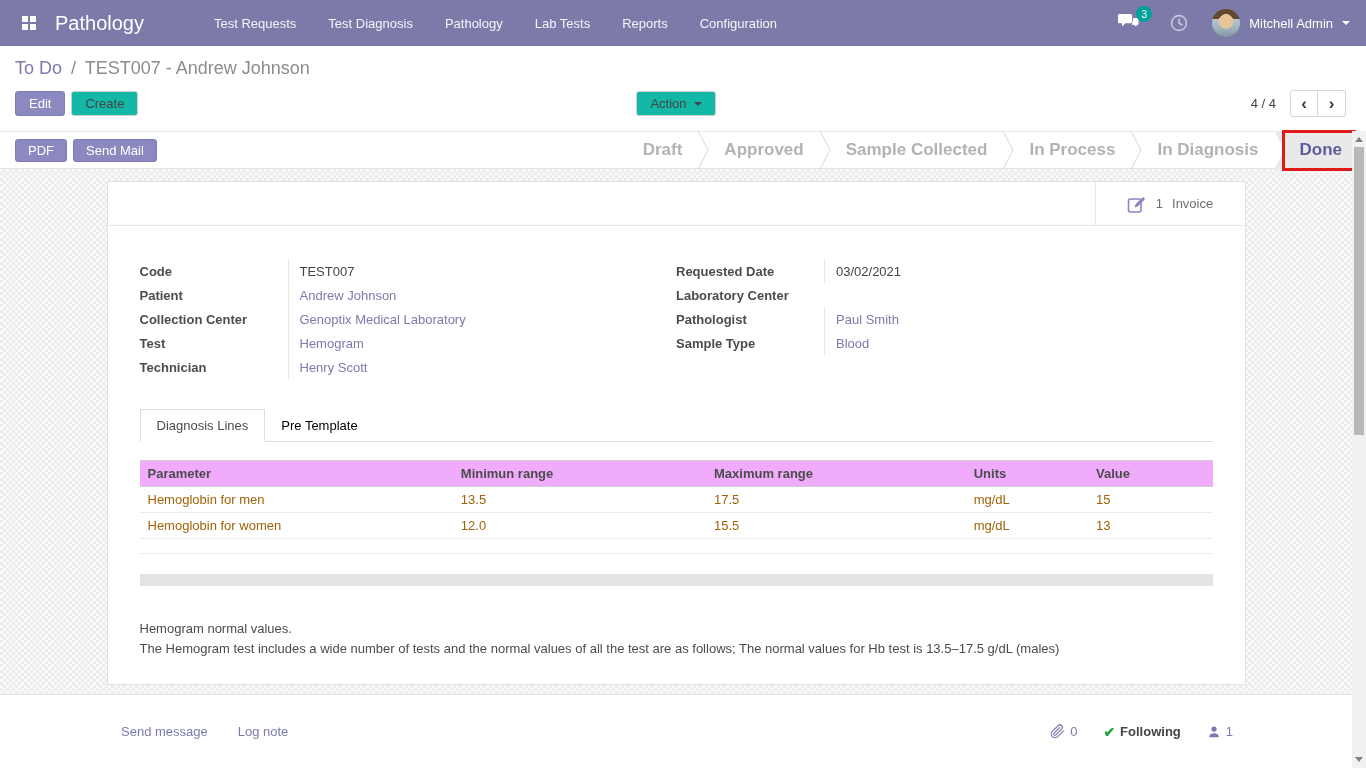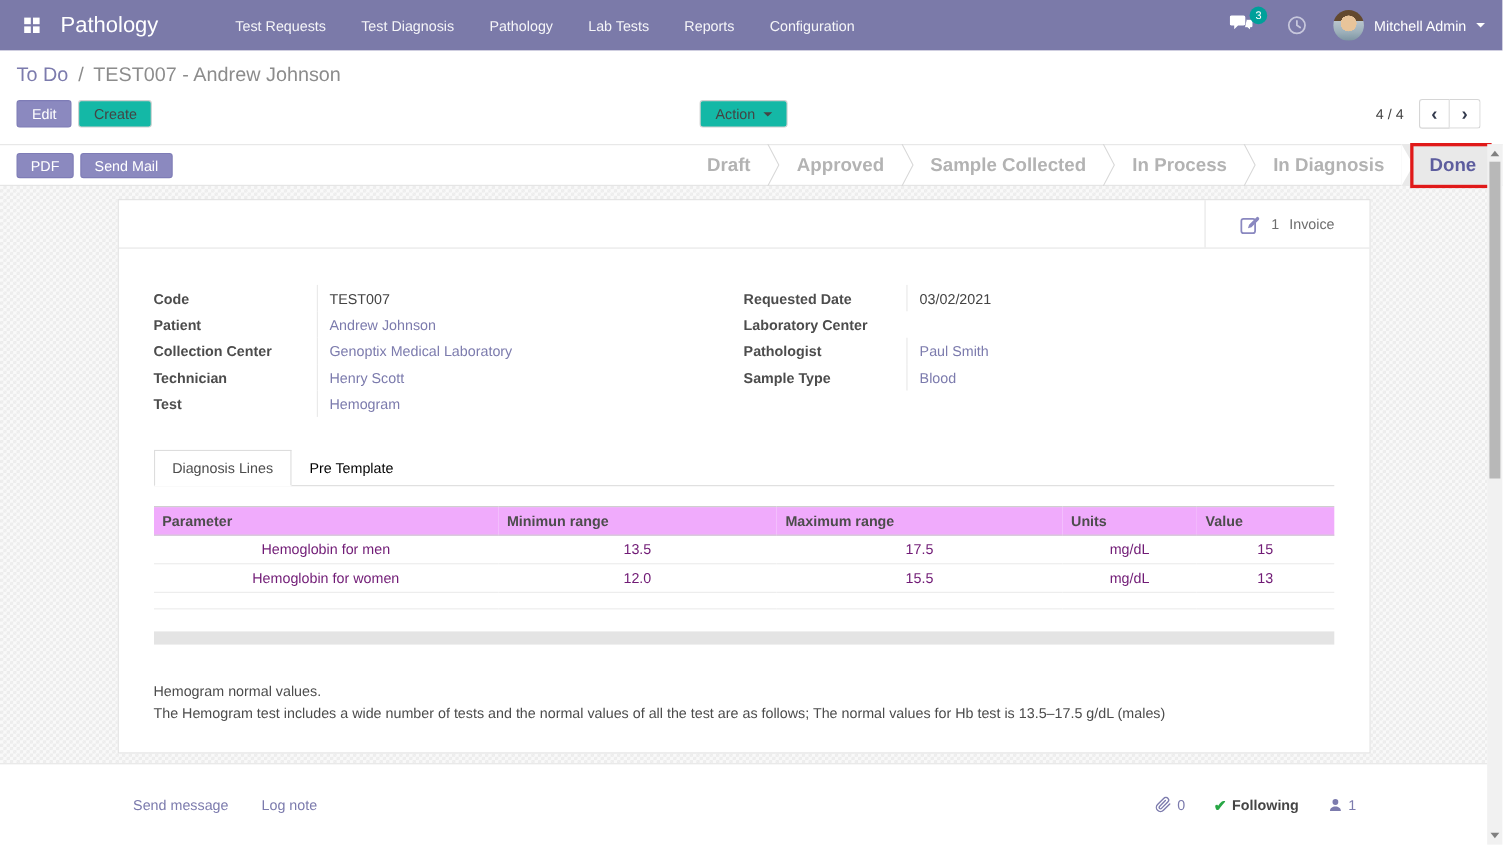--- a/index.html
+++ b/index.html
@@ -77,21 +77,21 @@
   .fvalue { border-left:1px solid #e8e8e8; padding-left:11px; align-self:stretch; display:flex; align-items:center; flex:1; color:#444; }
   .fvalue.link { color:#7c7bad; cursor:pointer; }
 
   .tabs { display:flex; align-items:flex-end; margin:30px 32px 0; border-bottom:1px solid #ddd; }
   .tab { padding:8px 16px; font-size:13px; cursor:pointer; }
   .tab.active { background:#fff; border:1px solid #ddd; border-bottom:1px solid #fff; margin-bottom:-1px; color:#4c4c4c; }
   .tab.inactive { color:#000000; }
 
   table.dlines { width:calc(100% - 64px); margin:18px 32px 0; border-collapse:collapse; table-layout:fixed; }
   .dlines th { background:#f0abfc; border-top:1px solid #cfcfcf; border-bottom:1px solid #cfcfcf; text-align:left; font-size:13px; color:#4c4c4c; padding:5px 8px; font-weight:bold; }
-  .dlines td { font-size:13px; color:#701a75; padding:5px 8px; border-bottom:1px solid #ececec; height:15px;text-align:center; }
+  .dlines td { font-size:13px; color:#a16207; padding:5px 8px; border-bottom:1px solid #ececec; height:15px; }
   .col-param { width:29.2%; } .col-min { width:23.6%; } .col-max { width:24.2%; } .col-units { width:11.4%; } .col-value { width:11.6%; }
 
   .hscroll-strip { height:12px; background:#e4e4e4; margin:20px 32px 0; }
   .notes { margin:33px 32px 0; font-size:13px; color:#4c4c4c; line-height:20px; }
 
   
   .chatter { height:73px; background:#fff; display:flex; align-items:center; padding-left:121px; }
   .chatter-link { color:#7c7bad; cursor:pointer; margin-right:30px; font-size:13px; }
   .chatter-right { margin-left:auto; margin-right:133px; display:flex; align-items:center; gap:26px; }
   .meta-item { display:flex; align-items:center; gap:5px; cursor:pointer; }
@@ -228,26 +228,26 @@
         </div>
         <div class="frow">
           <span class="flabel">Patient</span>
           <span class="fvalue link">Andrew Johnson</span>
         </div>
         <div class="frow">
           <span class="flabel">Collection Center</span>
           <span class="fvalue link">Genoptix Medical Laboratory</span>
         </div>
         <div class="frow">
+          <span class="flabel">Test</span>
+          <span class="fvalue link">Hemogram</span>
+        </div>
+        <div class="frow">
           <span class="flabel">Technician</span>
           <span class="fvalue link">Henry Scott</span>
-        </div>
-        <div class="frow">
-          <span class="flabel">Test</span>
-          <span class="fvalue link">Hemogram</span>
         </div>
       </div>
       <div class="fcol">
         <div class="frow">
           <span class="flabel">Requested Date</span>
           <span class="fvalue">03/02/2021</span>
         </div>
         <div class="frow">
           <span class="flabel">Laboratory Center</span>
         </div>

